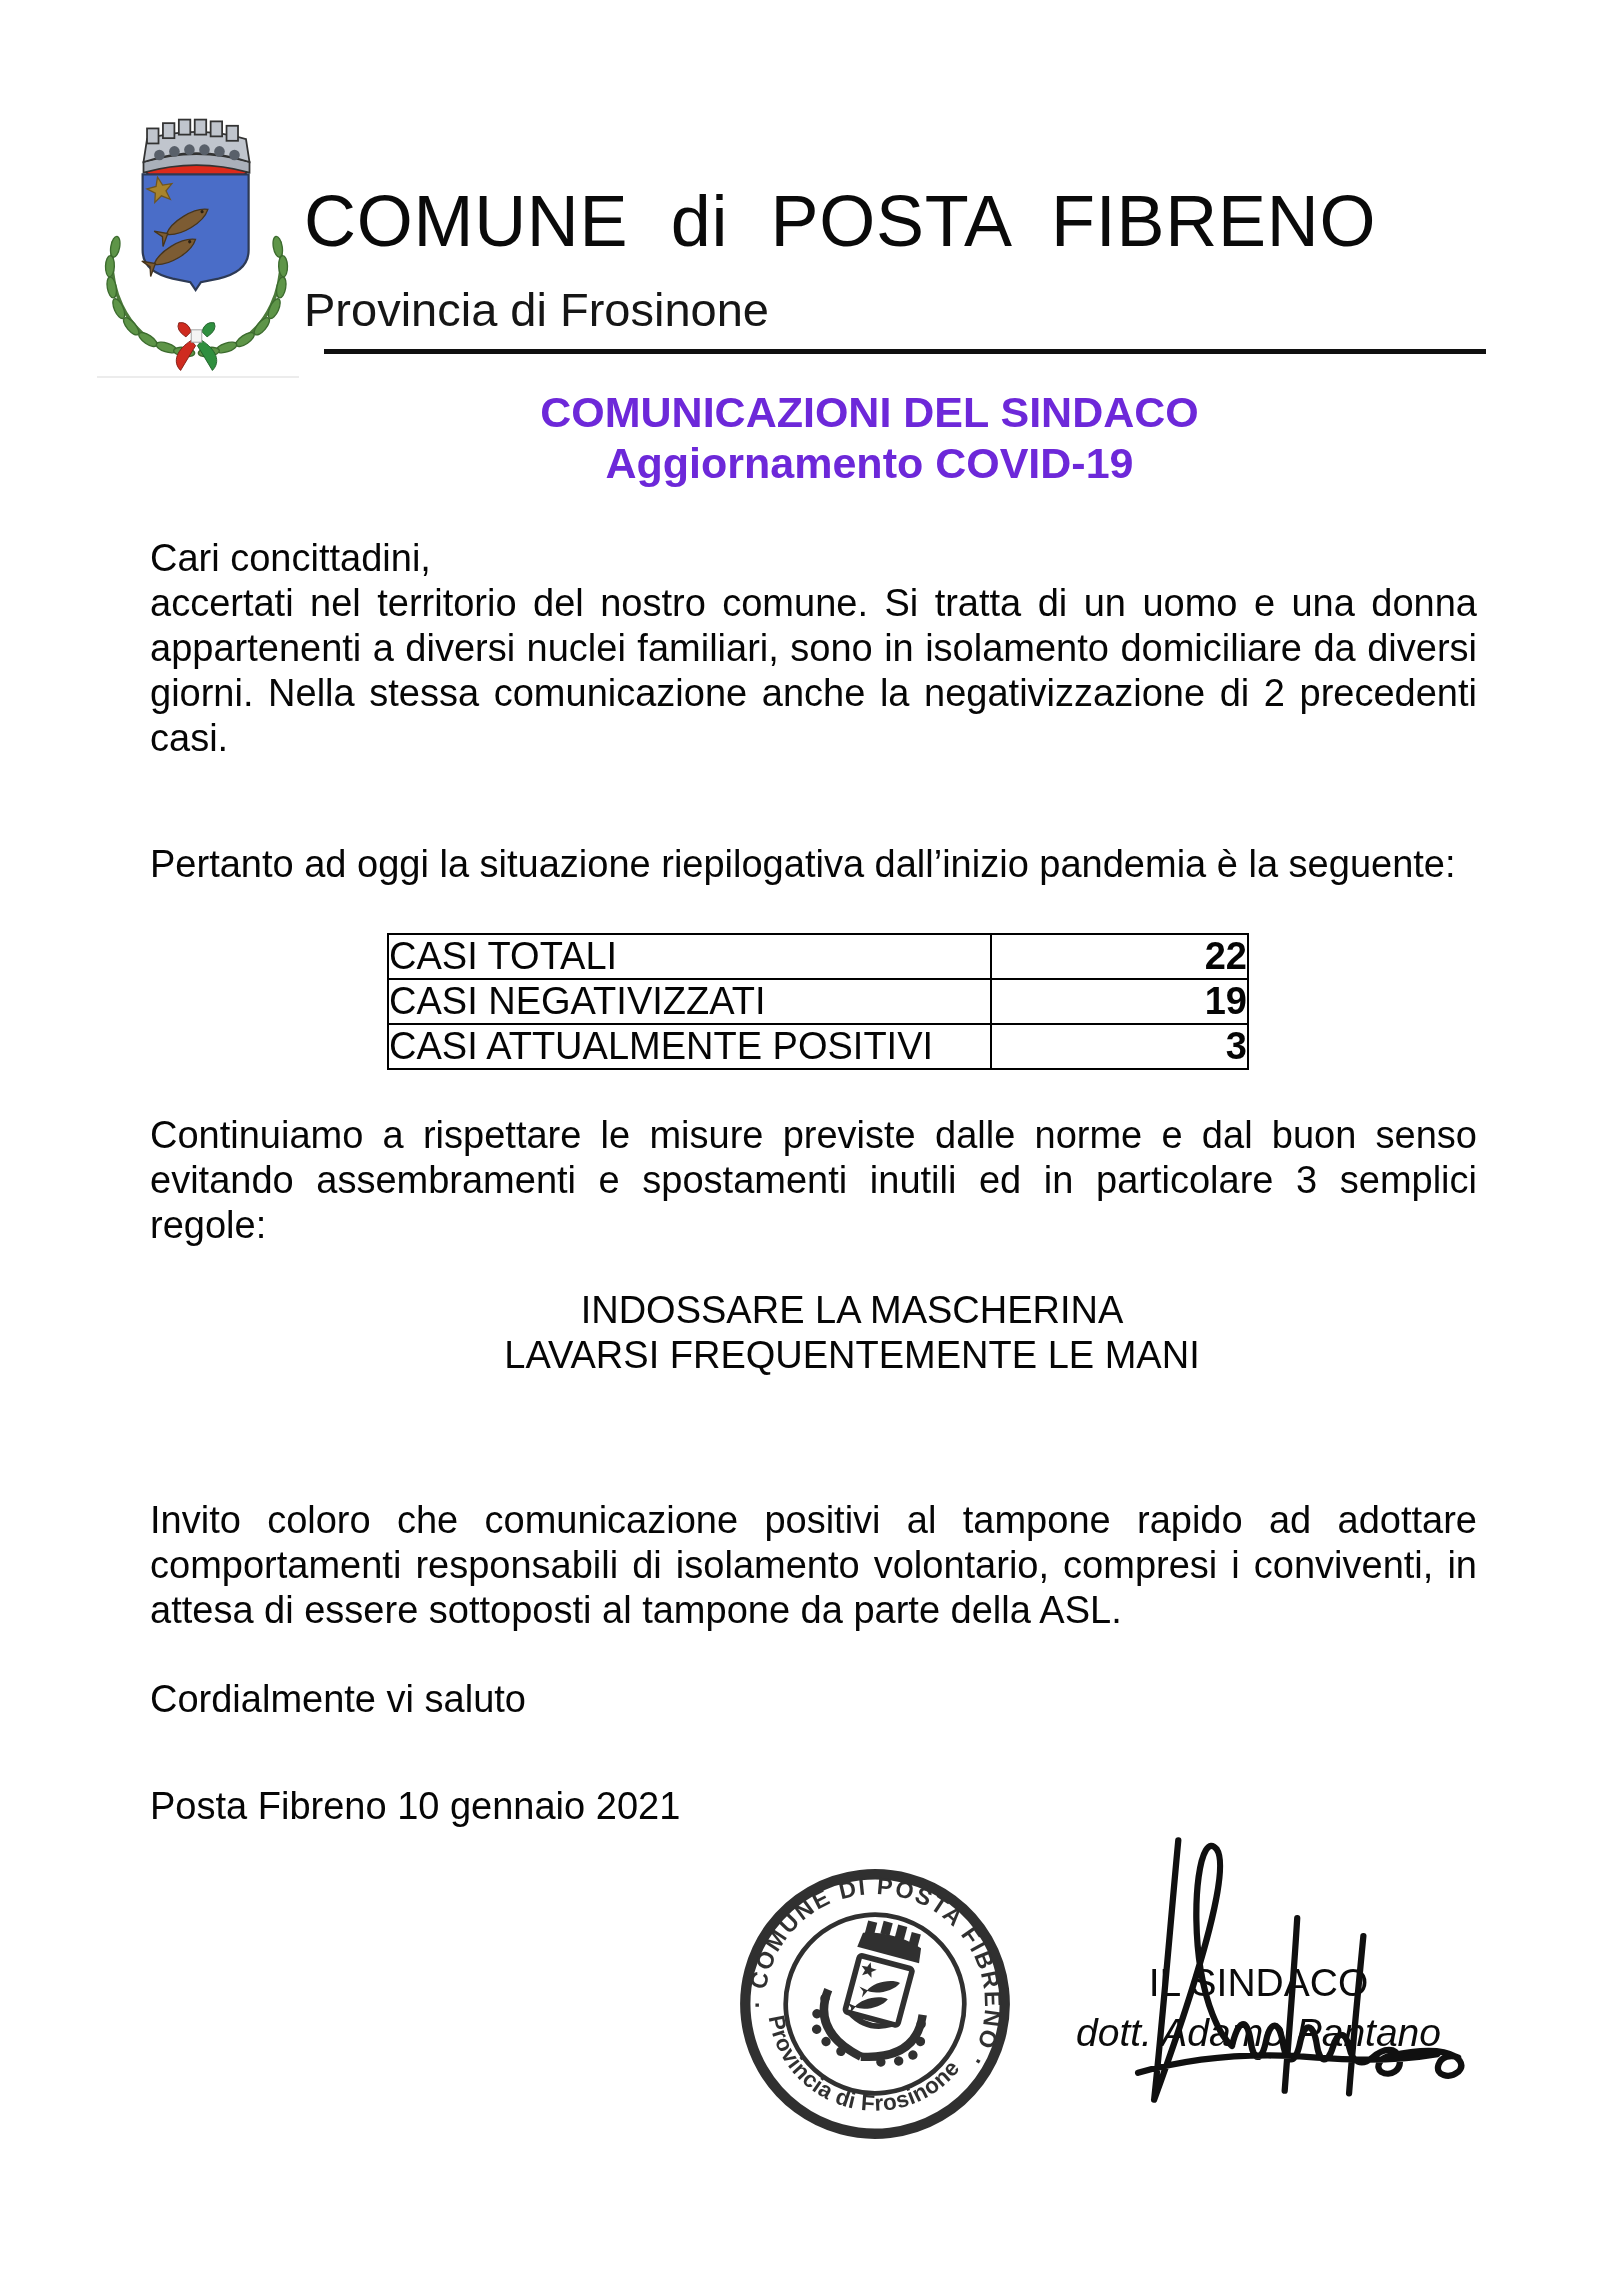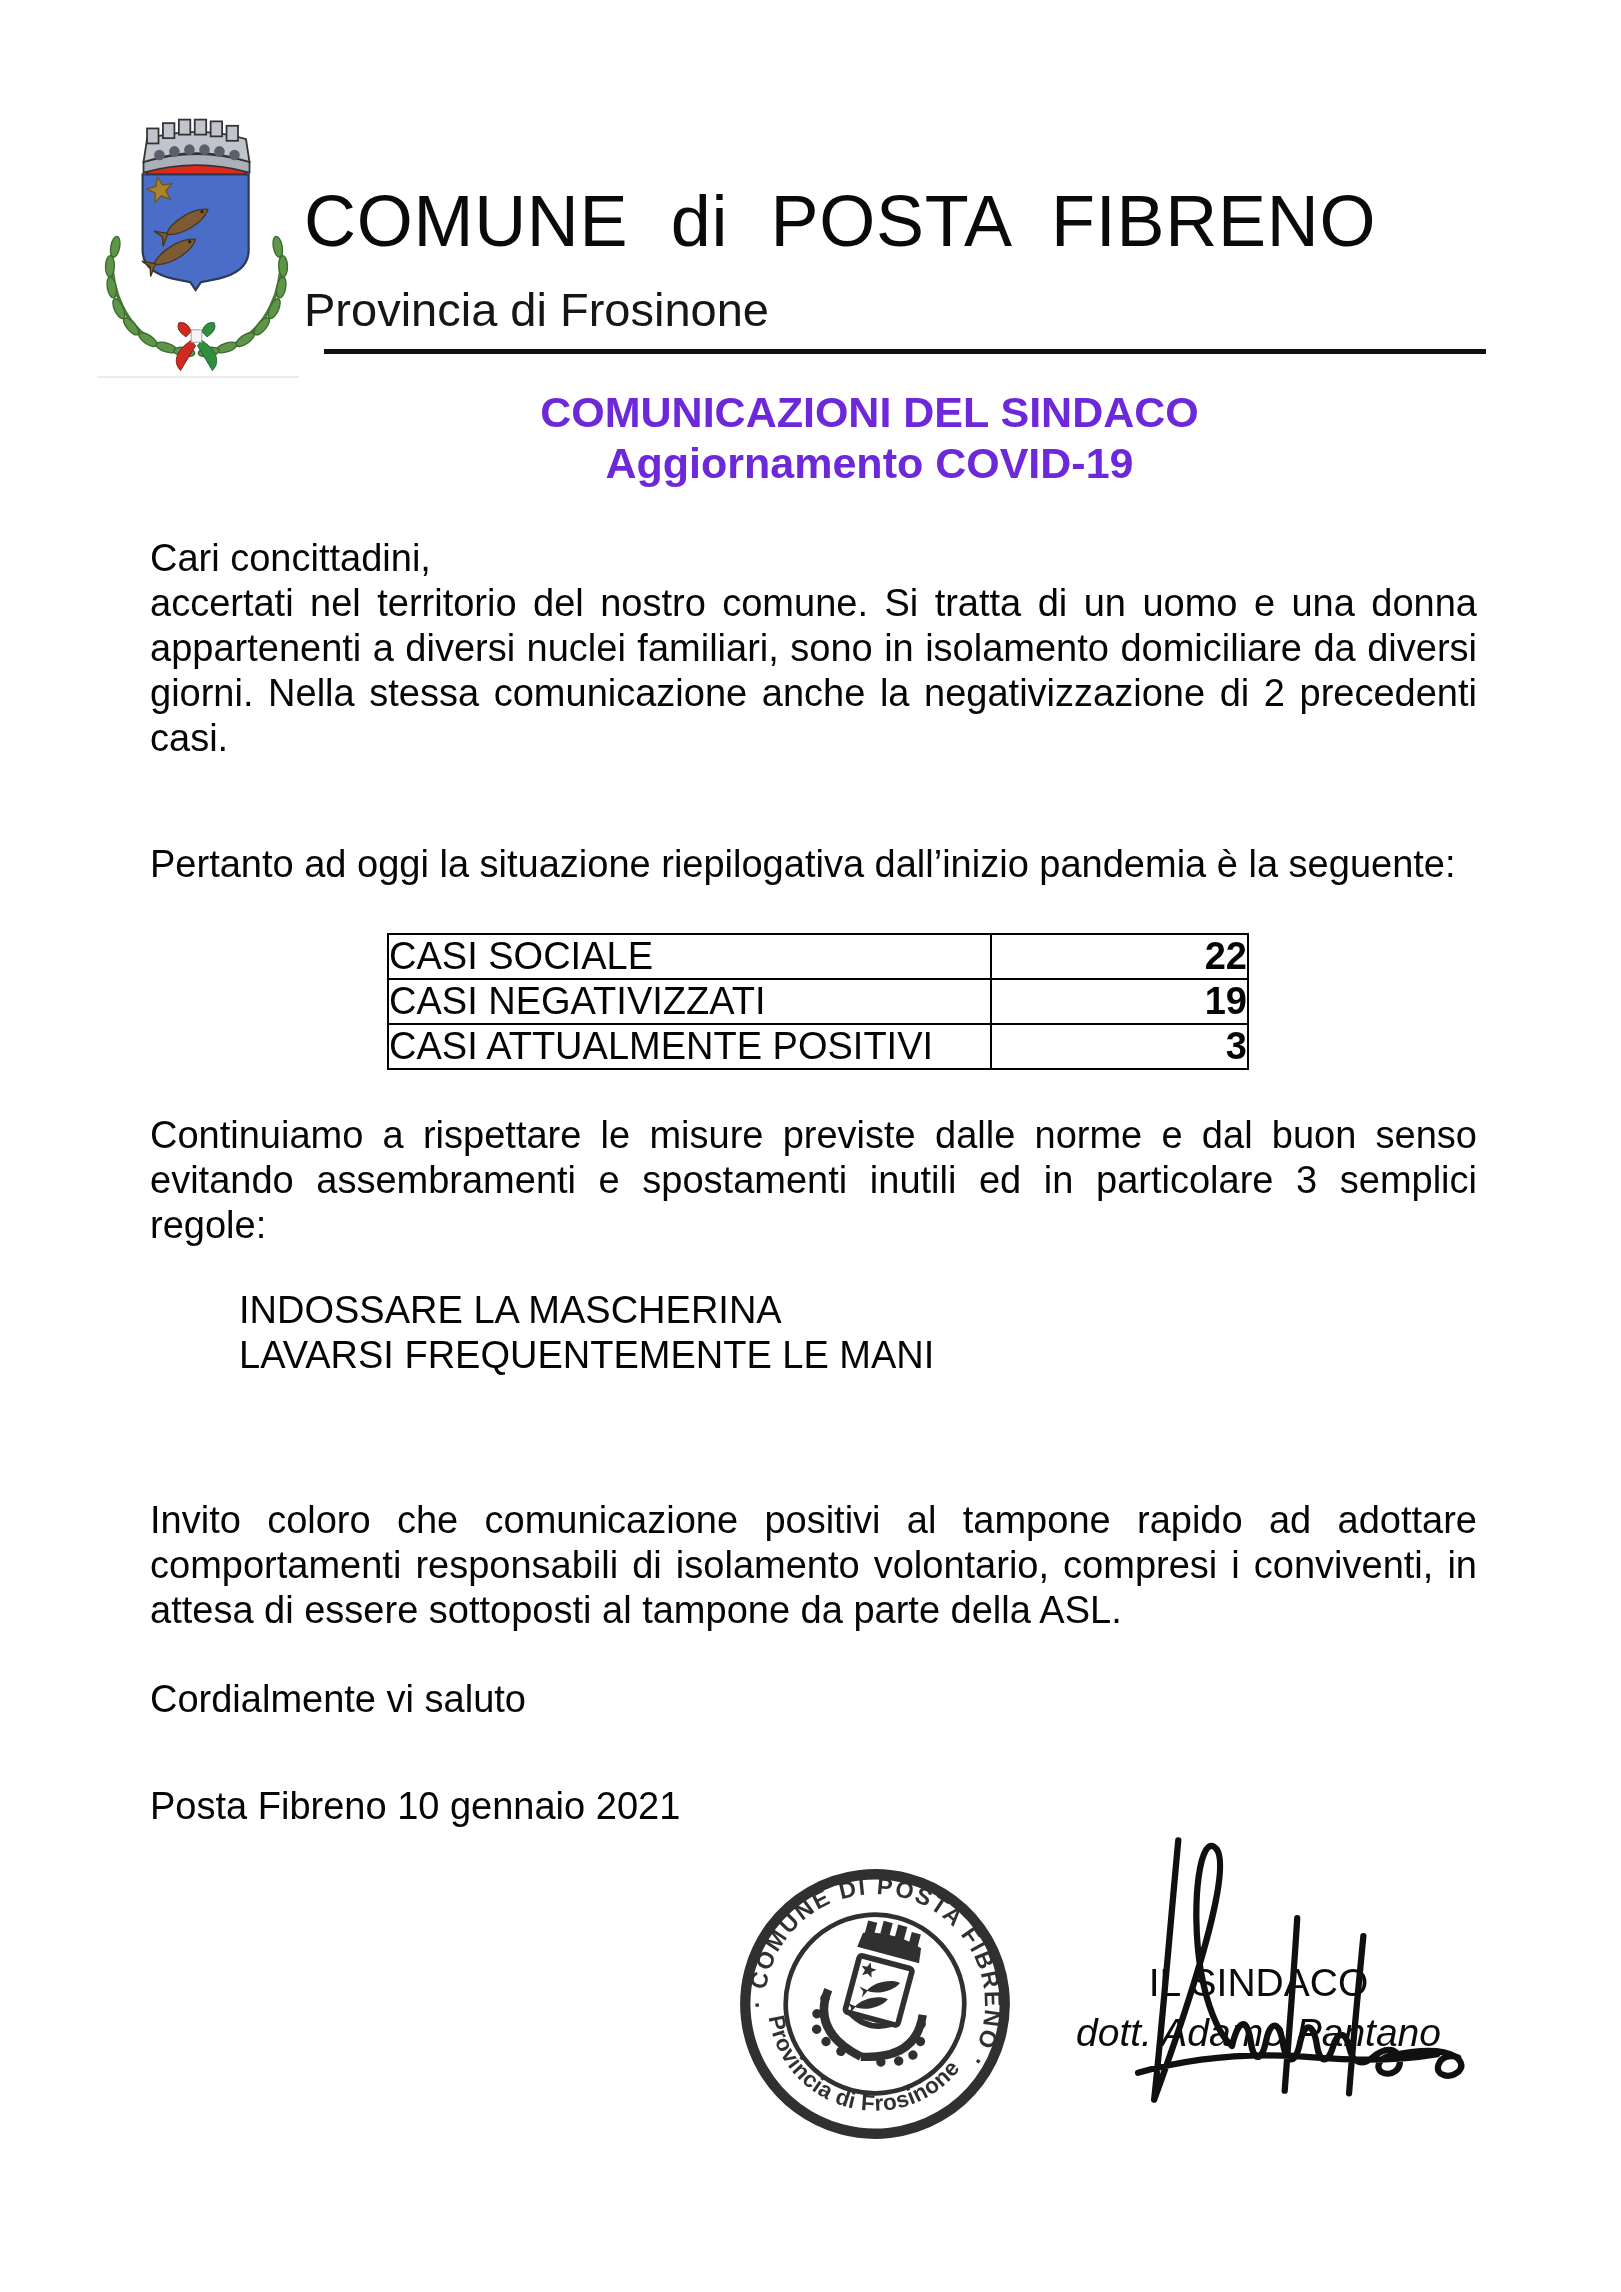--- a/index.html
+++ b/index.html
@@ -18,21 +18,21 @@
   .crest-shadow { left:97px; top:376px; width:202px; height:1.8px; background:#ececec; }
 
   
   .notice { left:206px; top:387px; width:1327px; text-align:center;
             font-size:43px; font-weight:bold; line-height:51px; color:#6d28d9; }
 
   
   .para { left:150px; width:1327px; font-size:38px; line-height:45px; color:#060606; }
   .para .ln { height:45px; }
   .just { text-align:justify; text-align-last:justify; }
-  .rules { left:239px; width:1164px; font-size:38px; line-height:45px; color:#060606; }
+  .rules { left:270px; width:1164px; font-size:38px; line-height:45px; color:#060606;text-align:center; }
 
   
   table.covid { position:absolute; left:387px; top:933px; width:862px;
                 border-collapse:collapse; font-size:38px; color:#050505; }
   table.covid td { border:2.7px solid #000; height:41px; padding:0; vertical-align:middle; }
   td.tlabel { width:605px; padding-left:10.7px; }
   td.tvalue { width:258px; text-align:right; font-weight:bold; }
 
   
   .sig-role { left:1066px; top:1961px; width:385px; text-align:center; font-size:39px; color:#0b0b0b; }
@@ -138,21 +138,21 @@
     <div class="ln">casi.</div>
   </div>
 
   <div class="abs para" style="top:842px;">
     <div class="ln">Pertanto ad oggi la situazione riepilogativa dall’inizio pandemia è la seguente:</div>
   </div>
 
   <table class="covid">
     <tbody>
       <tr>
-        <td class="tlabel">CASI SOCIALE</td>
+        <td class="tlabel">CASI TOTALI</td>
         <td class="tvalue">22</td>
       </tr>
       <tr>
         <td class="tlabel">CASI NEGATIVIZZATI</td>
         <td class="tvalue">19</td>
       </tr>
       <tr>
         <td class="tlabel">CASI ATTUALMENTE POSITIVI</td>
         <td class="tvalue">3</td>
       </tr>

